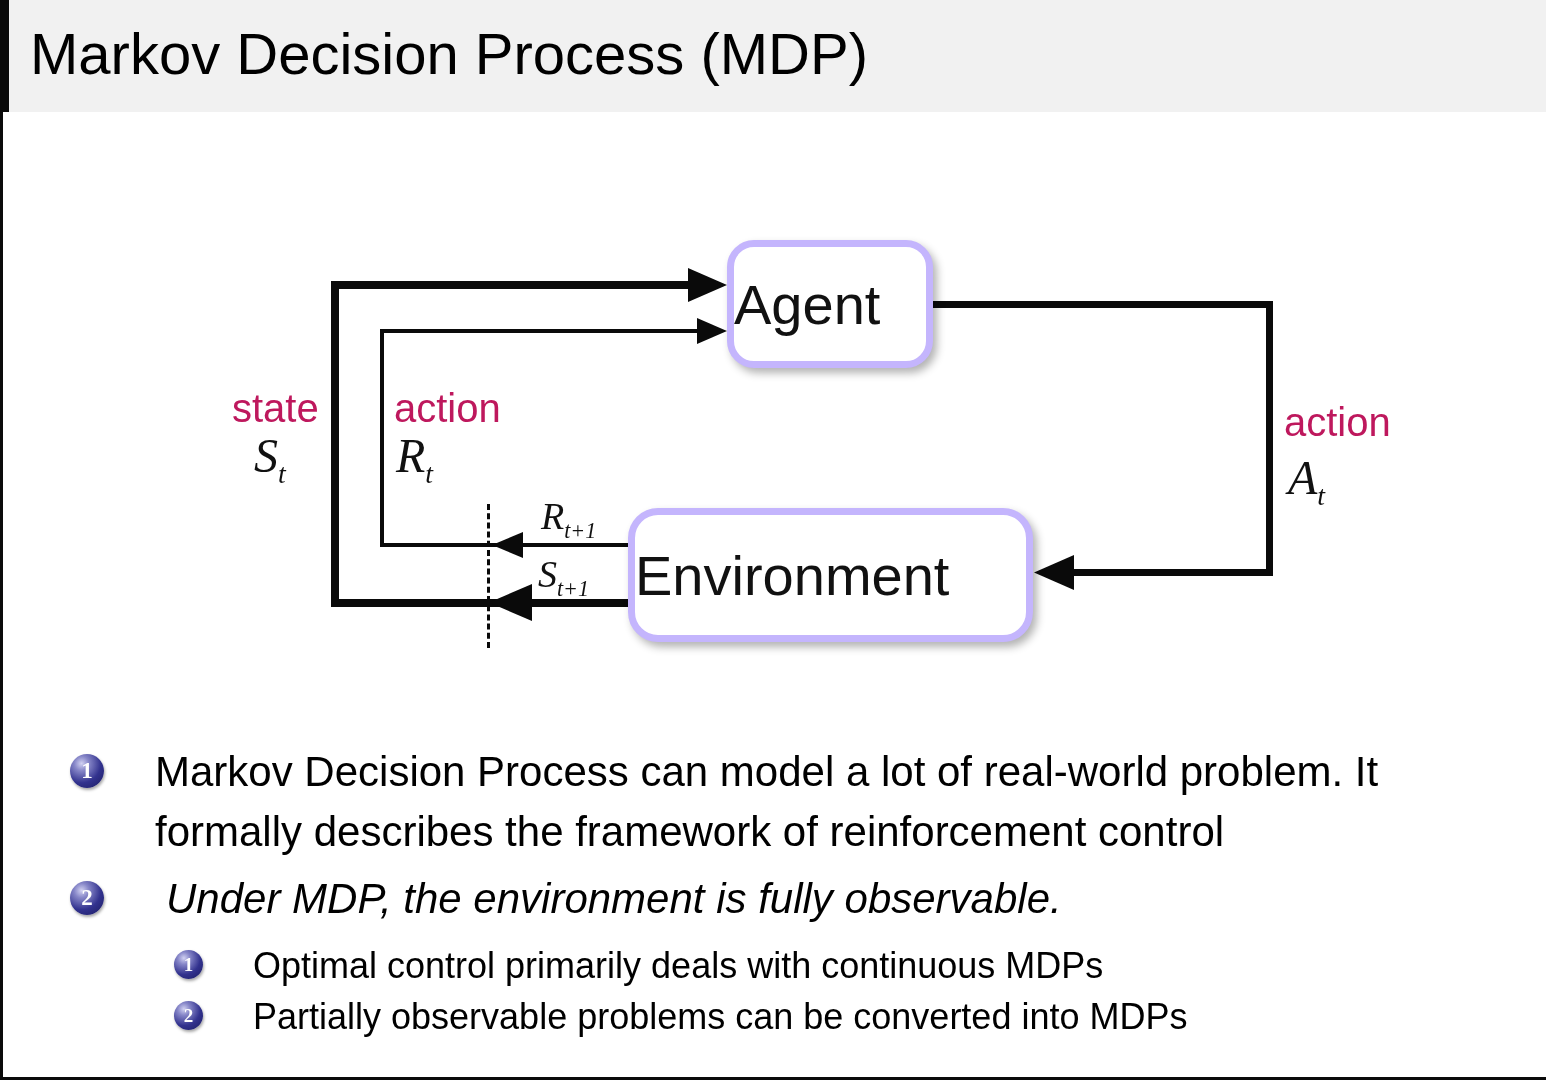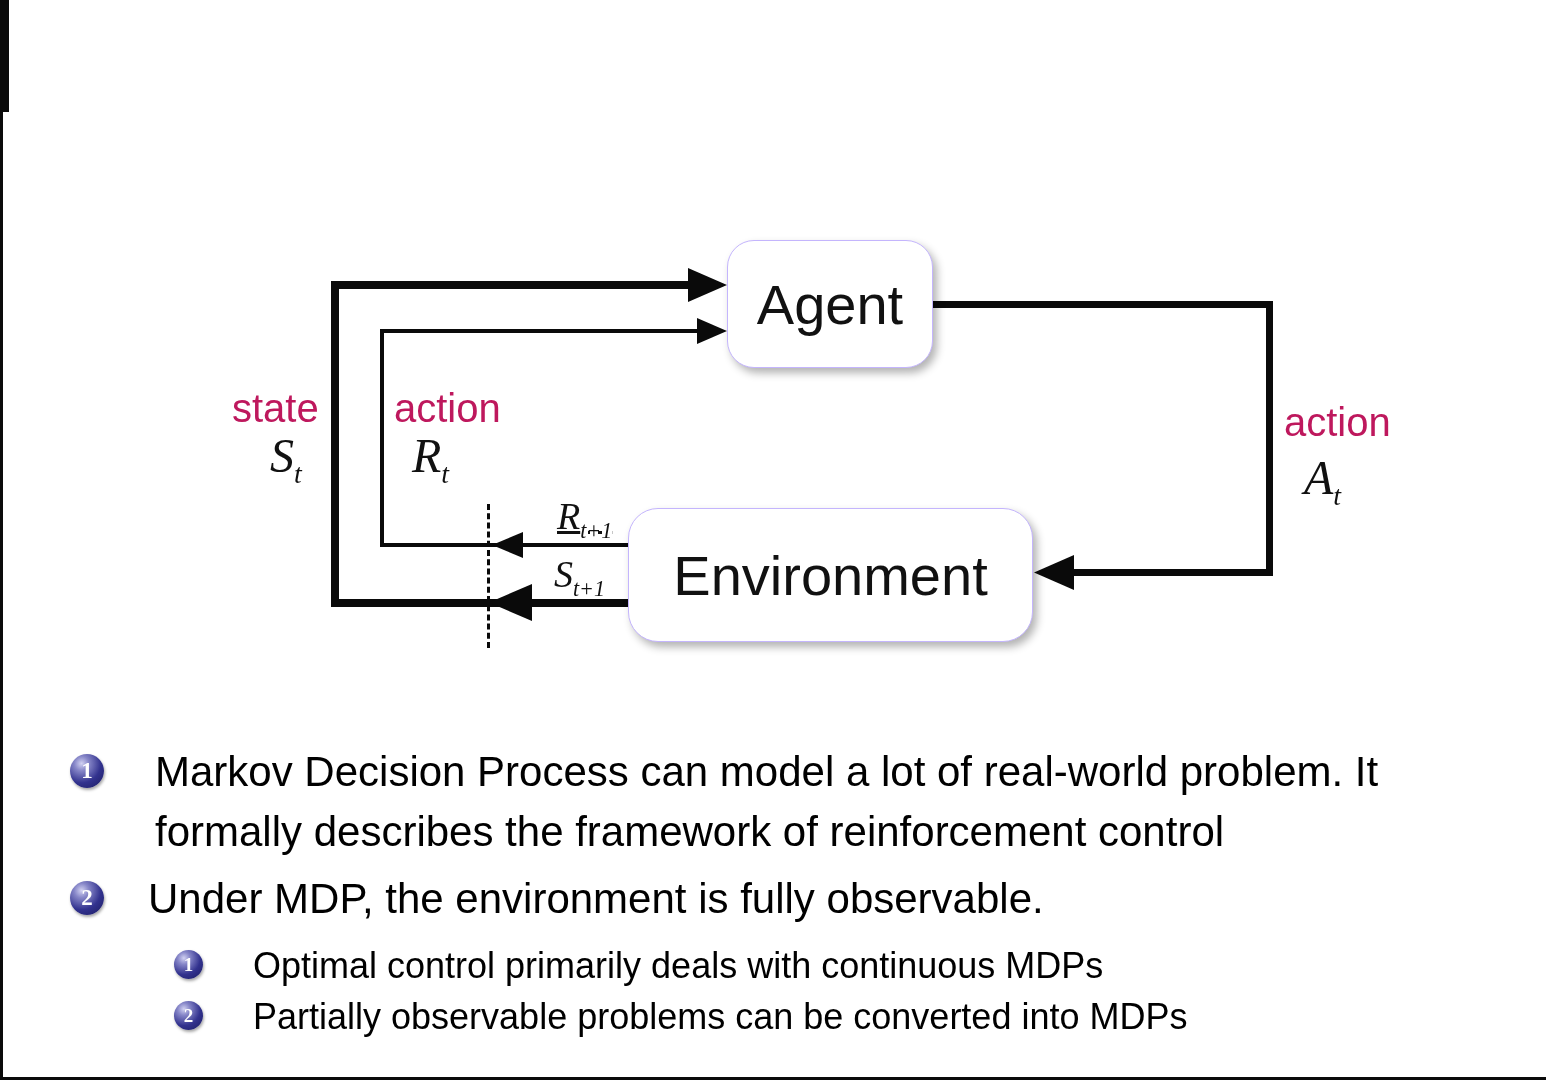--- a/index.html
+++ b/index.html
@@ -24,29 +24,29 @@
     position:absolute; left:30px; top:20px;
     font-size:58px; font-weight:400; letter-spacing:0px; color:#000;
     white-space:nowrap;
   }
   
   .line { position:absolute; background:#0a0a0a; }
   .arrow-r { position:absolute; background:#0a0a0a; clip-path:polygon(0 0, 0 100%, 100% 50%); }
   .arrow-l { position:absolute; background:#0a0a0a; clip-path:polygon(100% 0, 100% 100%, 0 50%); }
   .dashline { position:absolute; width:0; border-left:3px dashed #0a0a0a; }
   .node {
-    position:absolute; background:#fff; border:1px solid #c4b5fd;
-    display:flex; align-items:center; justify-content:center;
+    position:absolute; background:#fff; border:7px solid #c4b5fd;
+    display:flex; align-items:center; 
     font-size:56px; color:#111;
     box-shadow:4px 5px 8px rgba(0,0,0,0.30);
   }
   .dlabel { position:absolute; font-size:40px; color:#be185d; white-space:nowrap; }
   .sym {
     position:absolute; font-family:"Liberation Serif", serif; font-style:italic;
-    font-size:48px; color:#111; white-space:nowrap;margin-left:16px;
+    font-size:48px; color:#111; white-space:nowrap;
   }
   .sym sub { font-size:58%; font-style:italic; line-height:0; }
   .sym.small { font-size:38px; }
   
   .ball {
     position:absolute; border-radius:50%;
     background:radial-gradient(circle at 34% 28%, #d2d2f2 0%, #8686c8 22%, #32328e 58%, #1b1b5e 100%);
     color:#fff; display:flex; align-items:center; justify-content:center;
     font-family:"Liberation Serif", serif; font-weight:bold;
     box-shadow:1px 2px 3px rgba(0,0,0,0.35);
@@ -54,20 +54,23 @@
   .ball.lv1 { width:34px; height:34px; font-size:23px; }
   .ball.lv2 { width:29px; height:29px; font-size:19px; }
   .btext { position:absolute; font-size:42px; color:#000; white-space:nowrap; line-height:60px;margin-left:20px; }
   .btext.lv2 { font-size:36px; line-height:50px; }
 </style>
 </head>
 <body>
 
 <div id="page">
 
+  <div class="header">
+    <div class="title">Markov Decision Process (MDP)</div>
+  </div>
   <div class="header-accent"></div>
 
   <div class="edge" style="left:0; top:112px; width:3px; height:968px;"></div>
   <div class="edge" style="left:0; top:1077px; width:1546px; height:3px;"></div>
 
   <div>
 
     <div class="line" style="left:331px; top:281px; width:8px; height:326px;"></div>
     <div class="line" style="left:331px; top:281px; width:361px; height:8px;"></div>
     <div class="arrow-r" style="left:688px; top:268px; width:39px; height:34px;"></div>
@@ -98,36 +101,36 @@
 
     <div class="dlabel" style="left:232px; top:386px;">state</div>
     <div class="sym" style="left:254px; top:428px;"><span>S</span><sub>t</sub></div>
 
     <div class="dlabel" style="left:394px; top:386px;">action</div>
     <div class="sym" style="left:396px; top:428px;"><span>R</span><sub>t</sub></div>
 
     <div class="dlabel" style="left:1284px; top:400px;">action</div>
     <div class="sym" style="left:1288px; top:450px;"><span>A</span><sub>t</sub></div>
 
-    <div class="sym small" style="left:541px; top:494px;text-decoration:underline;"><span>R</span><sub>t+1</sub></div>
+    <div class="sym small" style="left:541px; top:494px;"><span>R</span><sub>t+1</sub></div>
     <div class="sym small" style="left:538px; top:552px;"><span>S</span><sub>t+1</sub></div>
   </div>
 
   <div>
 
     <div class="ball lv1" style="left:70px; top:754px;">
       <span>1</span>
     </div>
     <div class="btext" style="left:135px; top:742px;">Markov Decision Process can model a lot of real-world problem. It</div>
     <div class="btext" style="left:135px; top:802px;">formally describes the framework of reinforcement control</div>
 
     <div class="ball lv1" style="left:70px; top:881px;">
       <span>2</span>
     </div>
-    <div class="btext" style="left:128px; top:869px;">Under MDP, the environment is fully observable.</div>
+    <div class="btext" style="left:146px; top:869px;font-style:italic;">Under MDP, the environment is fully observable.</div>
 
     <div class="ball lv2" style="left:174px; top:950px;">
       <span>1</span>
     </div>
     <div class="btext lv2" style="left:233px; top:941px;">Optimal control primarily deals with continuous MDPs</div>
 
     <div class="ball lv2" style="left:174px; top:1001px;">
       <span>2</span>
     </div>
     <div class="btext lv2" style="left:233px; top:992px;text-align:center;">Partially observable problems can be converted into MDPs</div>

